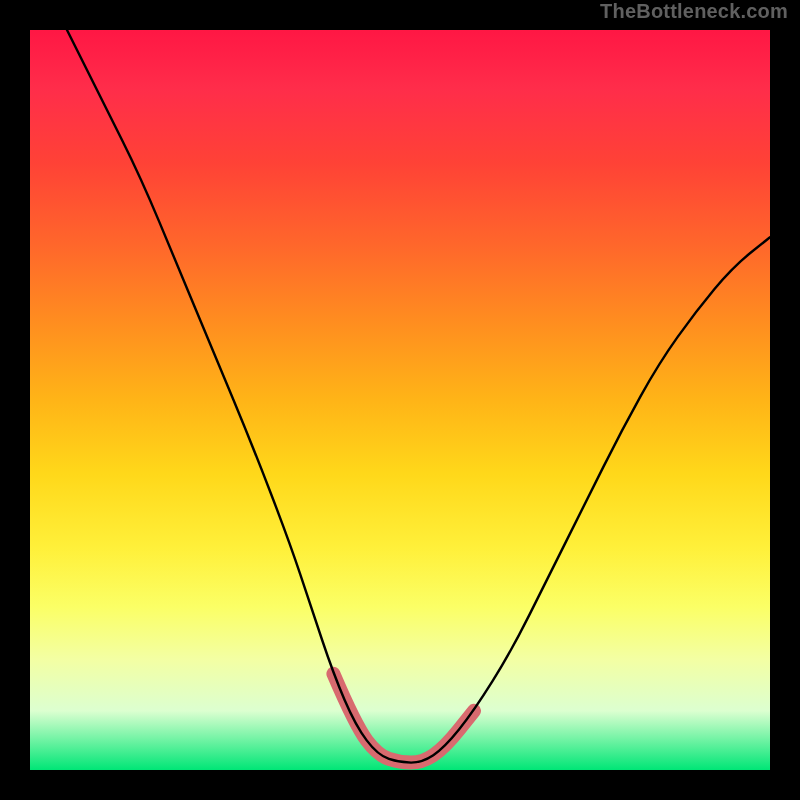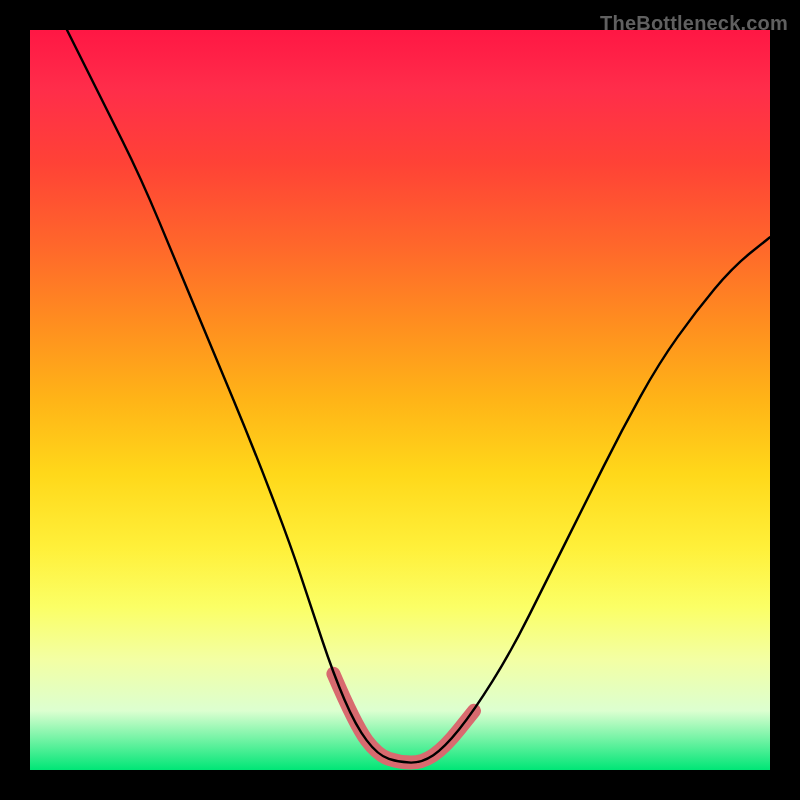--- a/index.html
+++ b/index.html
@@ -14,21 +14,21 @@
   .frame {
     position: absolute;
     left: 0;
     top: 0;
     width: 800px;
     height: 800px;
     background: #000;
   }
   .watermark {
     position: absolute;
-    top: 12px;
+    top: 0;
     right: 12px;
     color: #606060;
     font-size: 20px;
     font-weight: 600;
     letter-spacing: 0.2px;
   }
   .plot-area {
     position: absolute;
     left: 30px;
     top: 30px;

